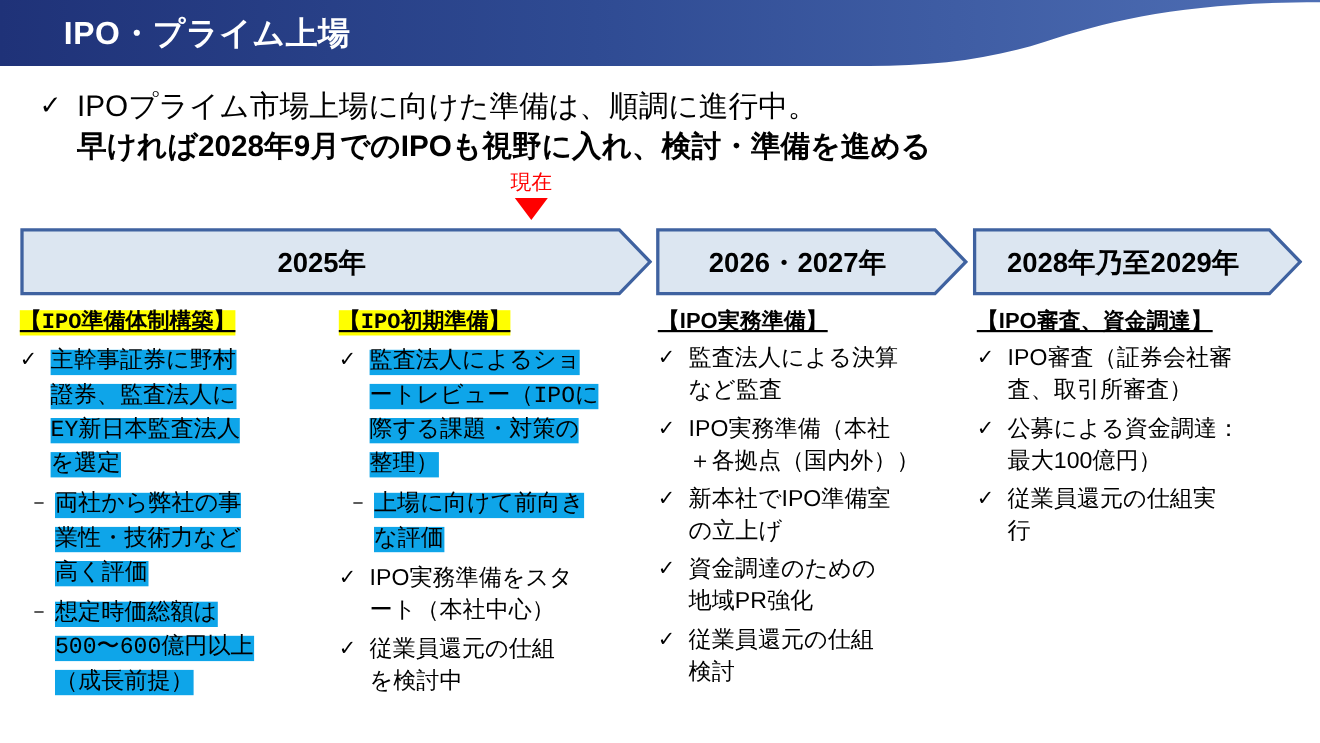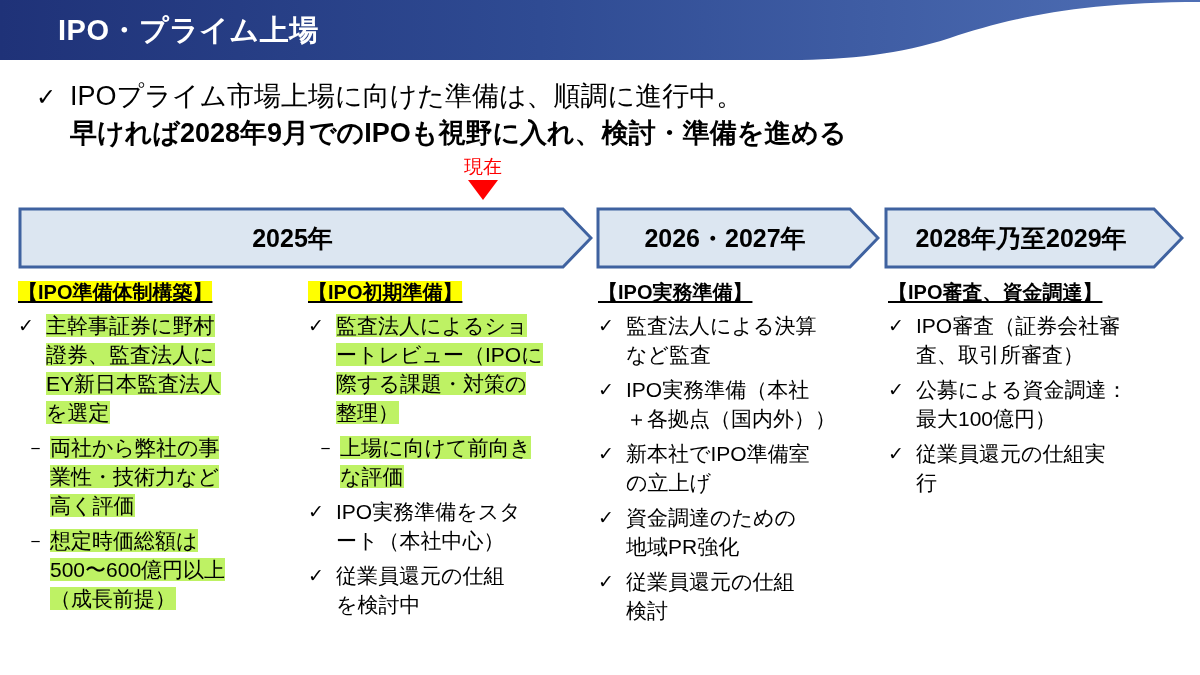--- a/index.html
+++ b/index.html
@@ -77,20 +77,21 @@
     top: 156px;
     width: 70px;
     text-align: center;
     z-index: 3;
   }
   #now-label {
     font-size: 19px;
     color: #ff0000;
     font-weight: normal;
     line-height: 22px;
+    font-family: Liberation Mono, monospace;
   }
   #now-triangle {
     margin: 2px auto 0 auto;
     width: 0; height: 0;
     border-left: 15px solid transparent;
     border-right: 15px solid transparent;
     border-top: 20px solid #ff0000;
   }
 
   
@@ -138,41 +139,41 @@
   }
   .col-head {
     font-size: 20px;
     font-weight: bold;
     line-height: 26px;
     white-space: nowrap;
     text-decoration: underline;
     text-underline-offset: 2px;
     margin-bottom: 5px;
   }
-  .hl { background-color: #ffff00; }
+  .hl { background-color: #ffff00; font-family: Liberation Mono, monospace; }
 
   .bullet {
     display: flex;
     align-items: flex-start;
     margin-top: 6px;
   }
   .bullet .mark {
     flex: 0 0 auto;
     font-size: 19px;
     line-height: 29px;
     color: #000000;
   }
   .bullet.lvl1 .mark { width: 28px; }
   .bullet.lvl2 { padding-left: 8px; }
   .bullet.lvl2 .mark { width: 24px; }
   .bullet .txt {
     font-size: 21px;
     line-height: 29px;
   }
-  .bullet .txt span.hl { background-color: #bef264; }
+  .bullet .txt span.hl { background-color: #0ea5e9; }
   .txt-line { display: block; }
 </style>
 </head>
 <body>
 
 <div id="title-bar">
   <svg viewBox="0 0 1200 62" preserveAspectRatio="none">
     <defs>
       <linearGradient id="barGrad" x1="0" y1="0" x2="1" y2="0">
         <stop offset="0%" stop-color="#1f3278"></stop>

